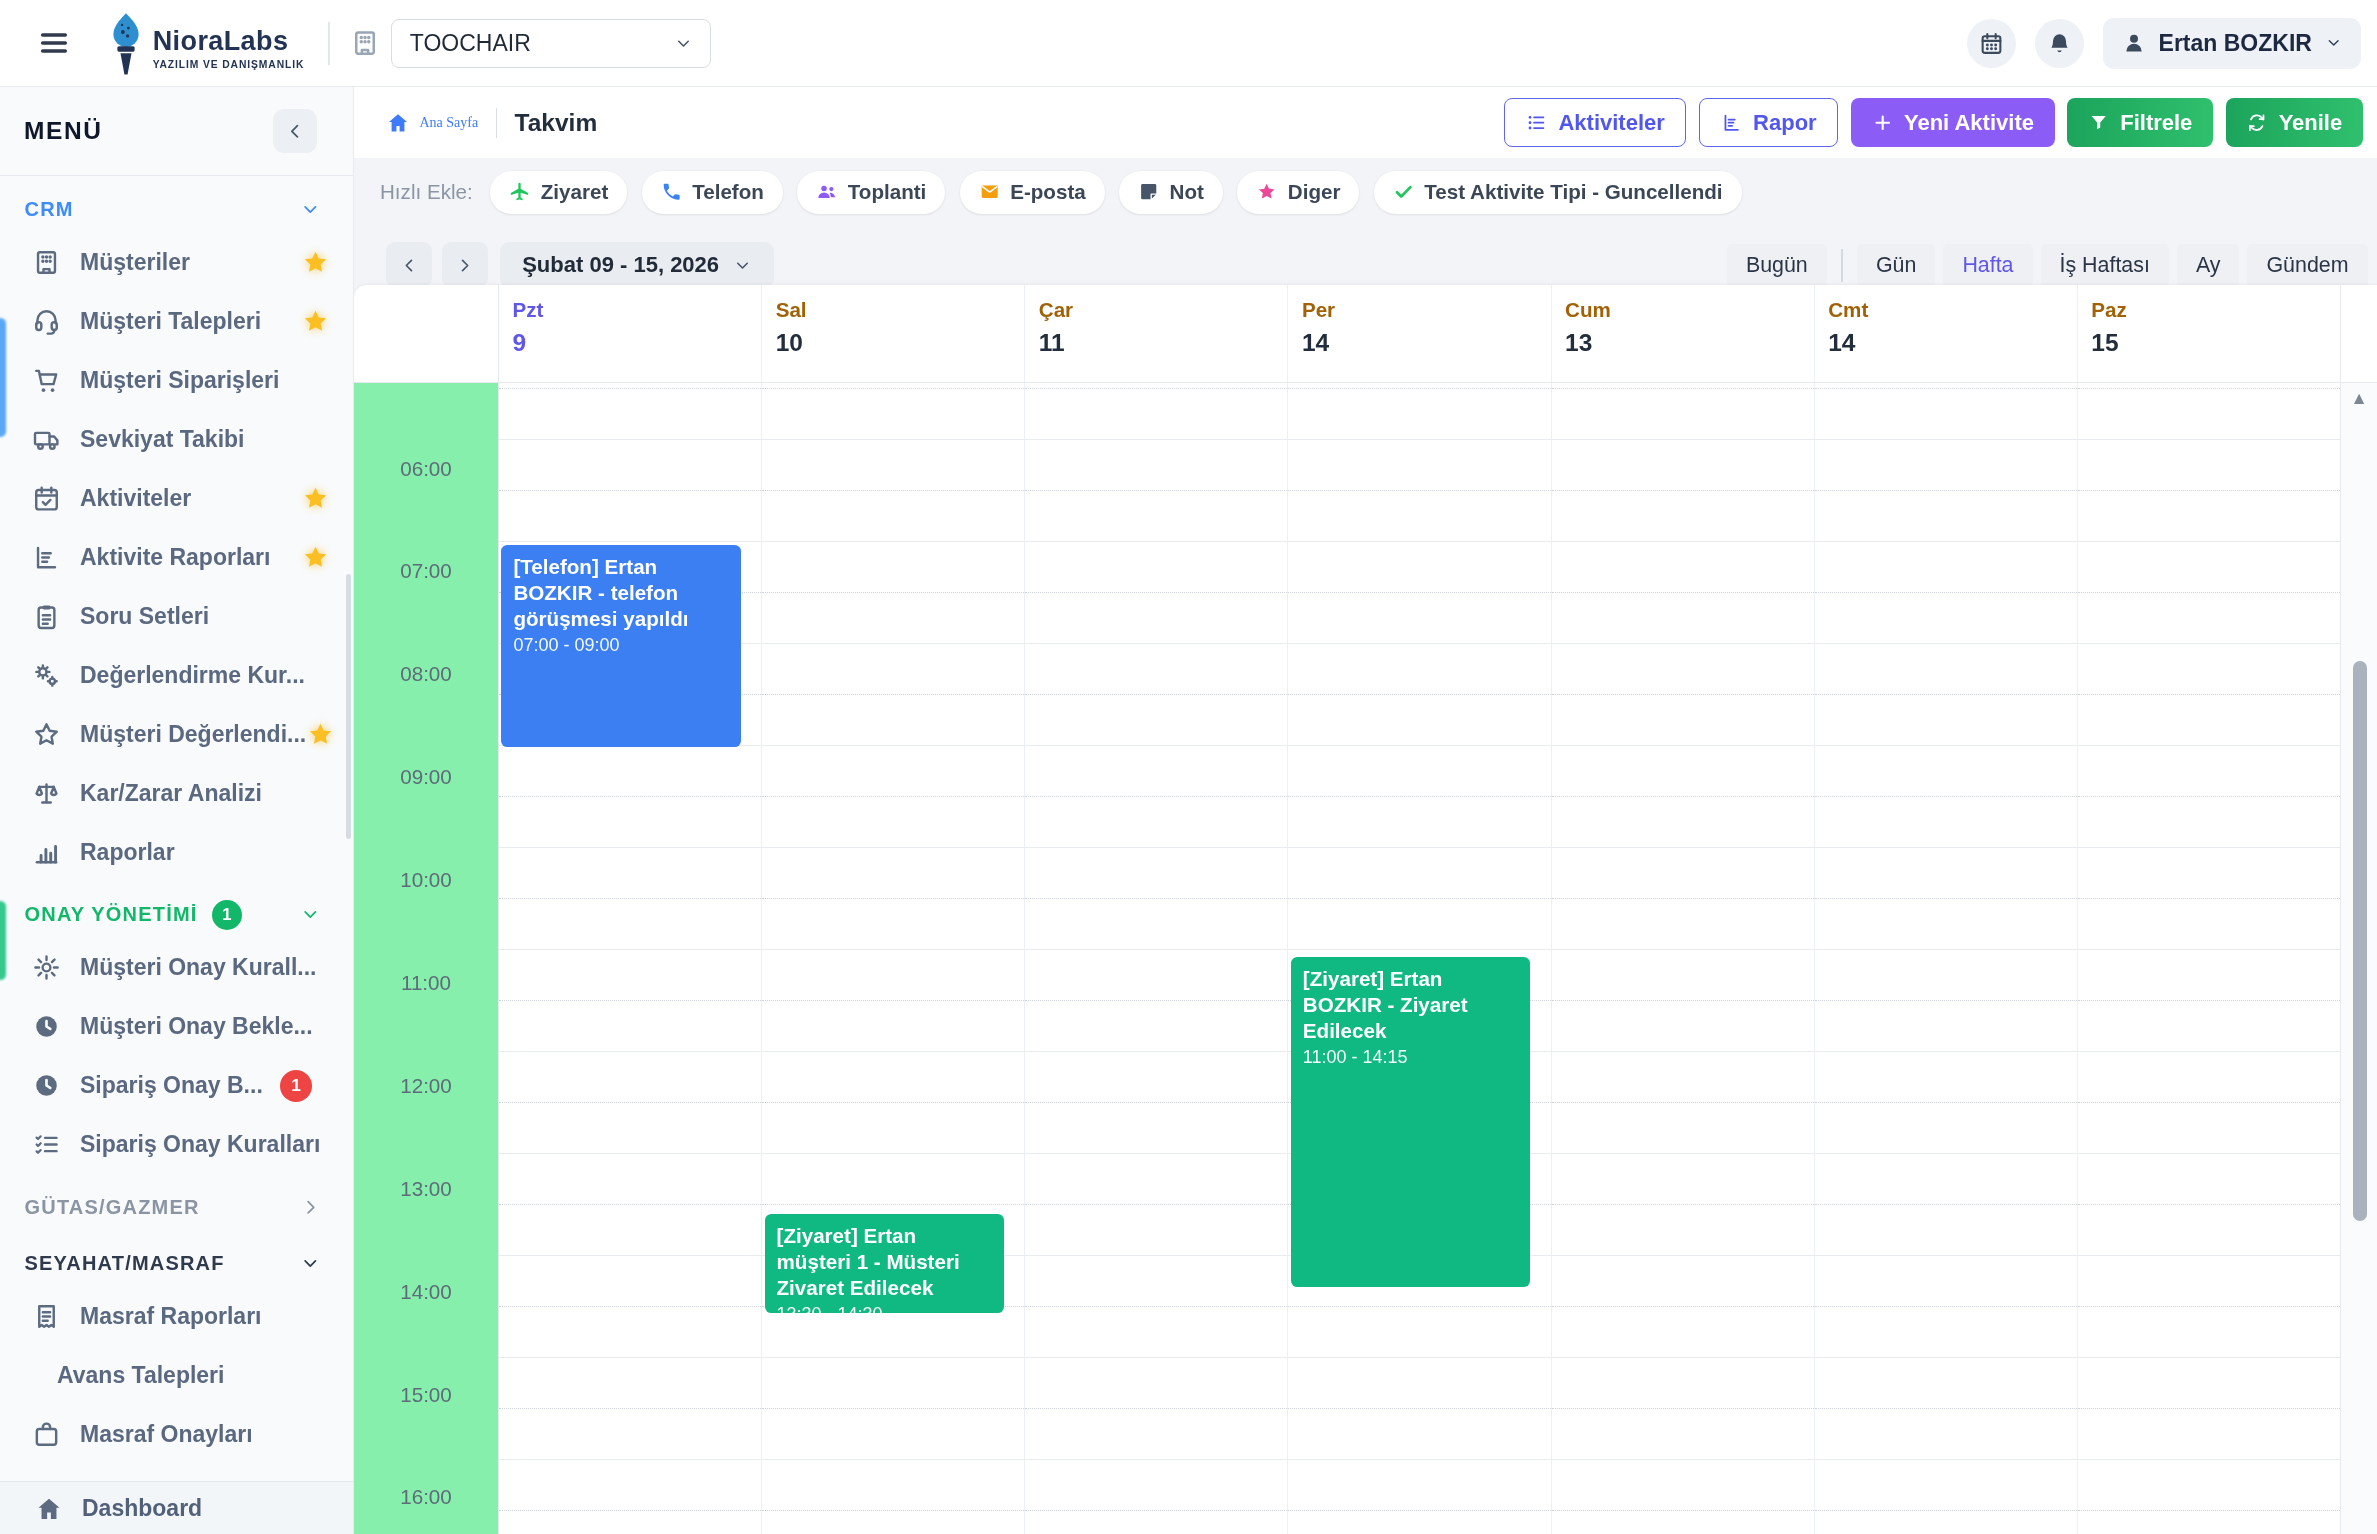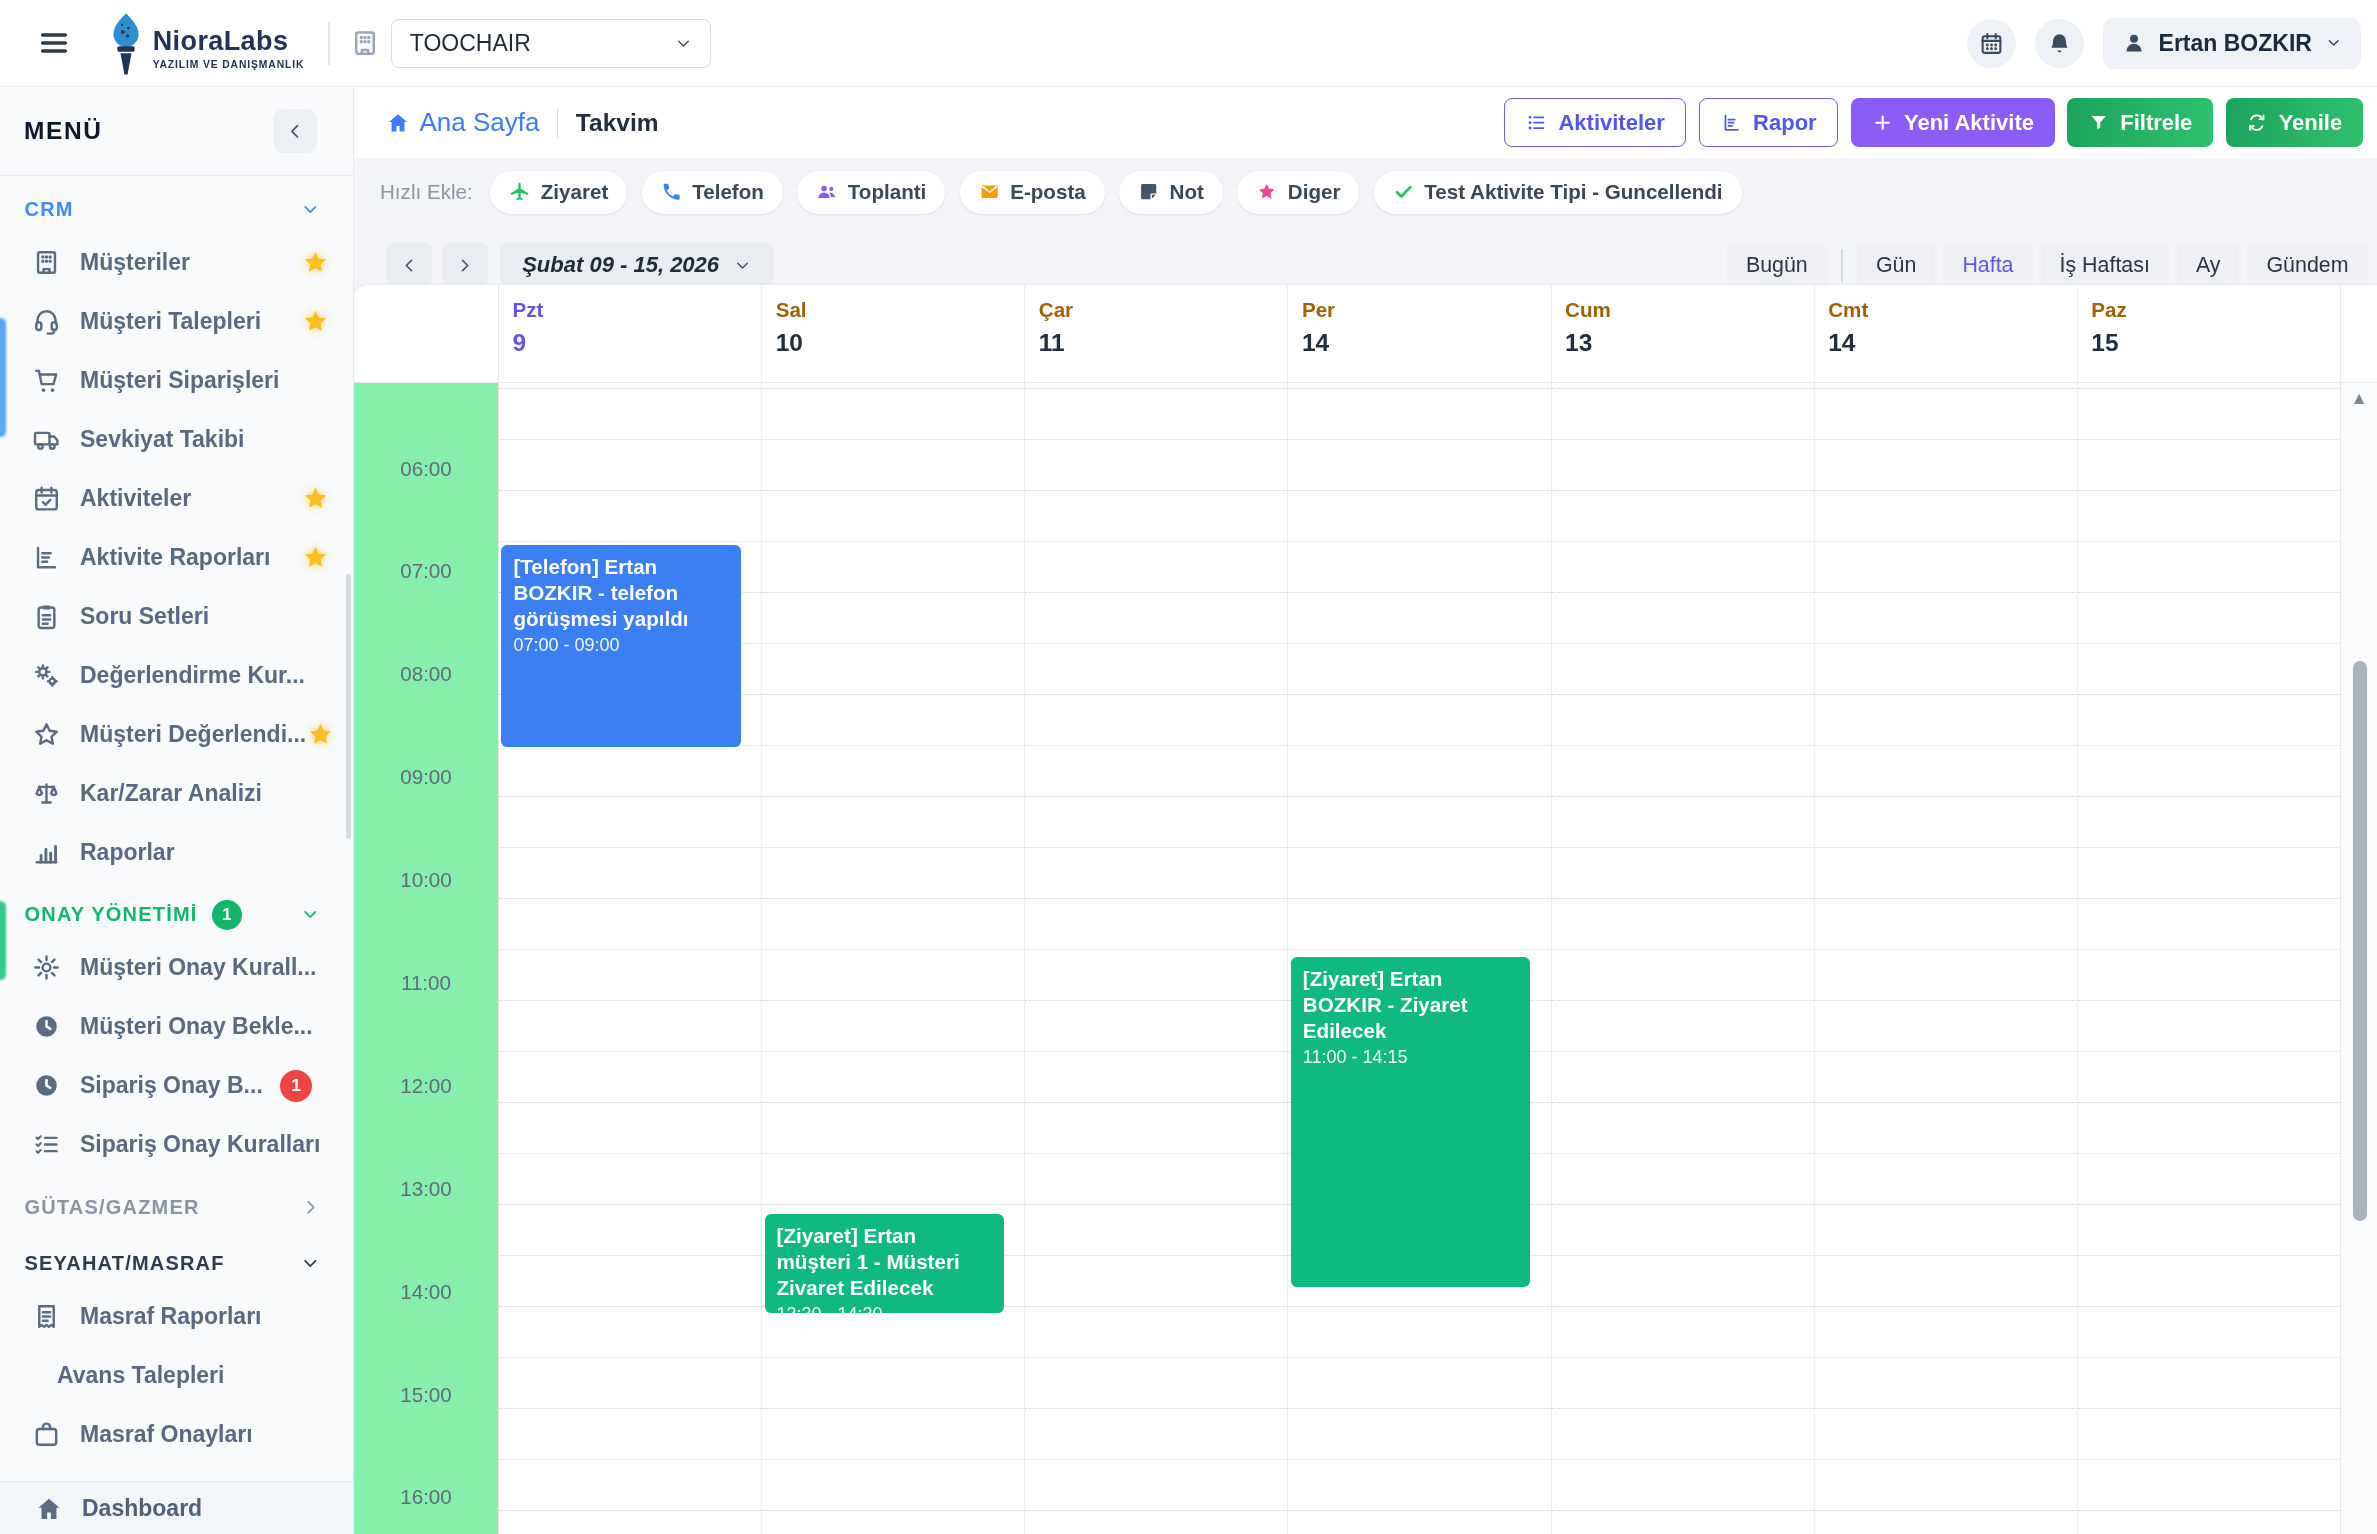--- a/index.html
+++ b/index.html
@@ -70,21 +70,21 @@
   .side-footer .it-ic { width:28px; height:28px; color:#5d6b80; }
   .side-footer .it-label { font-size:23px; font-weight:600; color:#52617a; }
   .side-thumb { position:absolute; right:1.6px; top:487px; width:5.5px; height:265px; border-radius:3.2px;
                 background:#d7dce3; }
 
   
   .main { position:absolute; top:87px; left:354px; right:0; bottom:0; background:#f2f4f7; }
   .crumb-row { position:absolute; top:0; left:0; right:0; height:71px; background:#fff; display:flex;
                align-items:center; padding:0 14.2px 0 32px; }
   .crumb-home { width:24px; height:24px; color:#3d7bfa; }
-  .crumb-link { margin-left:9.5px; font-size:26px; color:#3d7bfa; cursor:pointer; }
+  .crumb-link { margin-left:9.5px; font-size:14px; color:#3d7bfa; cursor:pointer;font-family:Liberation Serif, serif; }
   .crumb-div { width:1.6px; height:30px; background:#d9dee5; margin:0 17.4px; }
   .page-title { font-size:24.5px; font-weight:bold; color:#232e3d; }
   .actions { margin-left:auto; display:flex; align-items:center; gap:12.7px; }
   .btn { height:49px; border-radius:8px; display:flex; align-items:center; gap:11px; padding:0 20.6px;
          font-size:22px; font-weight:600; cursor:pointer; }
   .btn .icon { width:21.4px; height:21.4px; }
   .btn.outline { background:#fff; border:1.6px solid #6165ee; color:#5157ee; }
   .btn.blue { background:#8b5cf6; color:#fff;text-align:center; }
   .btn.green { background:linear-gradient(93deg,#1ca45c,#2fc06d); color:#fff; }
 
@@ -94,21 +94,21 @@
   .chip { height:43px; background:#fff; border-radius:21.4px; box-shadow:0 0.8px 2.4px rgba(16,24,40,.10);
           display:flex; align-items:center; gap:10.3px; padding:0 19px; font-size:20.6px; font-weight:600;
           color:#3b4656; cursor:pointer; white-space:nowrap; }
   .chip .icon { width:21.4px; height:21.4px; }
   .datenav-row { position:absolute; top:84px; left:32px; right:9.5px; height:46px; display:flex; align-items:center; }
   .nav-sq { width:46px; height:46px; border-radius:9.5px; background:#e9ecf1; display:flex; align-items:center;
             justify-content:center; color:#475569; cursor:pointer; }
   .nav-sq .icon { width:19px; height:19px; }
   .nav-sq + .nav-sq { margin-left:9.5px; }
   .range-pill { margin-left:12.7px; height:46px; border-radius:9.5px; background:#e9ecf1; display:flex;
-                align-items:center; gap:14.2px; padding:0 22px; cursor:pointer;font-style:italic; }
+                align-items:center; gap:14.2px; padding:0 22px; cursor:pointer; }
   .range-pill .txt { font-size:22px; font-weight:600; color:#222b38; }
   .range-pill .icon { width:17.4px; height:17.4px; color:#475569; }
   .views { margin-left:auto; display:flex; align-items:center; gap:8px; }
   .view-btn { height:43px; background:#eef0f4; border-radius:4.7px; padding:0 19px; display:flex;
               align-items:center; font-size:21.4px; color:#2b3546; cursor:pointer; }
   .view-btn.active { color:#6056e8; }
   .view-div { width:1.6px; height:33px; background:#d5dae1; margin:0 6.3px; }
 
   
   .cal-card { position:absolute; top:198px; left:0; right:0; bottom:0; background:#fff;

